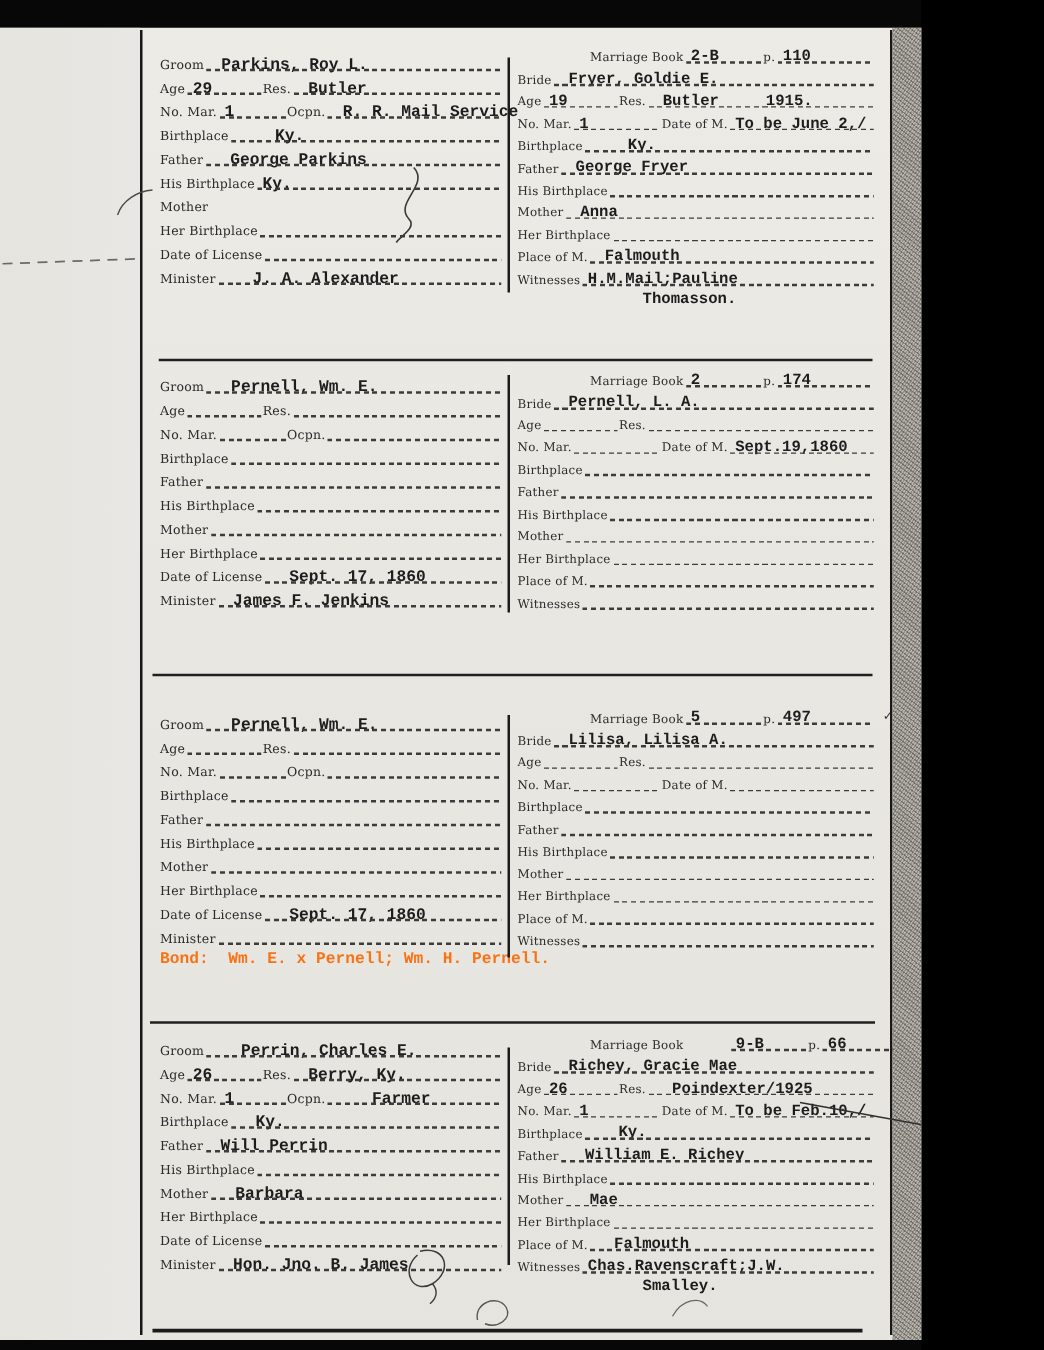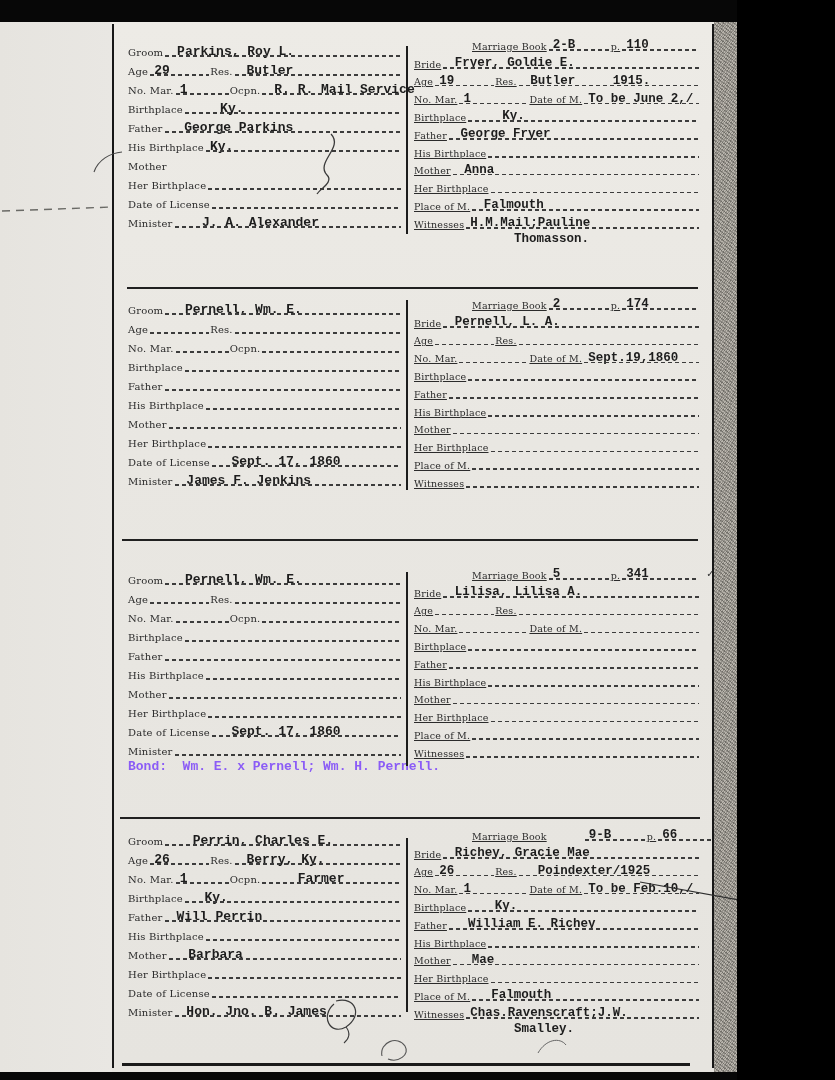--- a/index.html
+++ b/index.html
@@ -25,34 +25,34 @@
   .sep{position:absolute;height:2px;background:#202020;}
   .thickline{position:absolute;left:122px;top:1063px;width:568px;height:3px;background:#1a1a1a;}
 
   .card{position:absolute;}
   .card.left{left:128px;width:274px;}
   .card.right{left:414px;width:286px;}
   .row{position:relative;display:flex;align-items:flex-end;}
   .lrow{height:19px;}
   .rrow{height:17.8px;}
   .lbl{font-size:10px;color:#2b2b2b;white-space:nowrap;padding-bottom:2px;letter-spacing:.2px;}
-  .rrow .lbl{font-size:9.5px;text-decoration:underline;}
+  .rrow .lbl{font-size:9.5px;}
   .fill{position:relative;flex:1;height:100%;}
   .fill.fx{flex:none;}
   .fill::after{content:"";position:absolute;left:2px;right:1px;bottom:3px;height:1.6px;
       background:repeating-linear-gradient(90deg,#3c3c3c 0 4px,transparent 4px 7px);}
   .spacer{flex:none;height:100%;}
   .typed{position:absolute;left:6px;bottom:2px;
       font-family:"Liberation Mono",monospace;font-weight:700;font-size:13px;
       color:#1d1d1d;white-space:pre;line-height:1;}
   .rrow .typed{font-size:12.5px;}
   .mark{font-size:10px;color:#333;padding:0 0 4px 8px;font-family:"DejaVu Sans",sans-serif;}
   .bond{position:absolute;left:0;width:400px;
       font-family:"Liberation Mono",monospace;font-weight:700;font-size:13px;
-      color:#8b5cf6;white-space:pre;}
+      color:#f97316;white-space:pre;}
   .cont{position:relative;height:17px;margin-left:100px;
       font-family:"Liberation Mono",monospace;font-weight:700;font-size:12.5px;
       color:#1d1d1d;white-space:pre;}
   svg.artifacts{position:absolute;left:0;top:0;pointer-events:none;}
 </style>
 </head>
 <body>
 
 <div class="page">
   <div class="paper"></div>
@@ -443,21 +443,21 @@
       </div>
     <div class="card right" style="top:565px">
         <div class="row rrow">
           <span class="spacer" style="width: 58px;"></span>
           <span class="lbl">Marriage Book</span>
           <span class="fill fx" style="width: 64px;">
             <span class="typed">5</span>
           </span>
           <span class="lbl">p.</span>
           <span class="fill fx" style="width: 78px;">
-            <span class="typed">341</span>
+            <span class="typed">497</span>
           </span>
           <span class="mark">✓</span>
         </div>
         <div class="row rrow">
           <span class="lbl">Bride</span>
           <span class="fill">
             <span class="typed"> Lilisa, Lilisa A.</span>
           </span>
         </div>
         <div class="row rrow">

